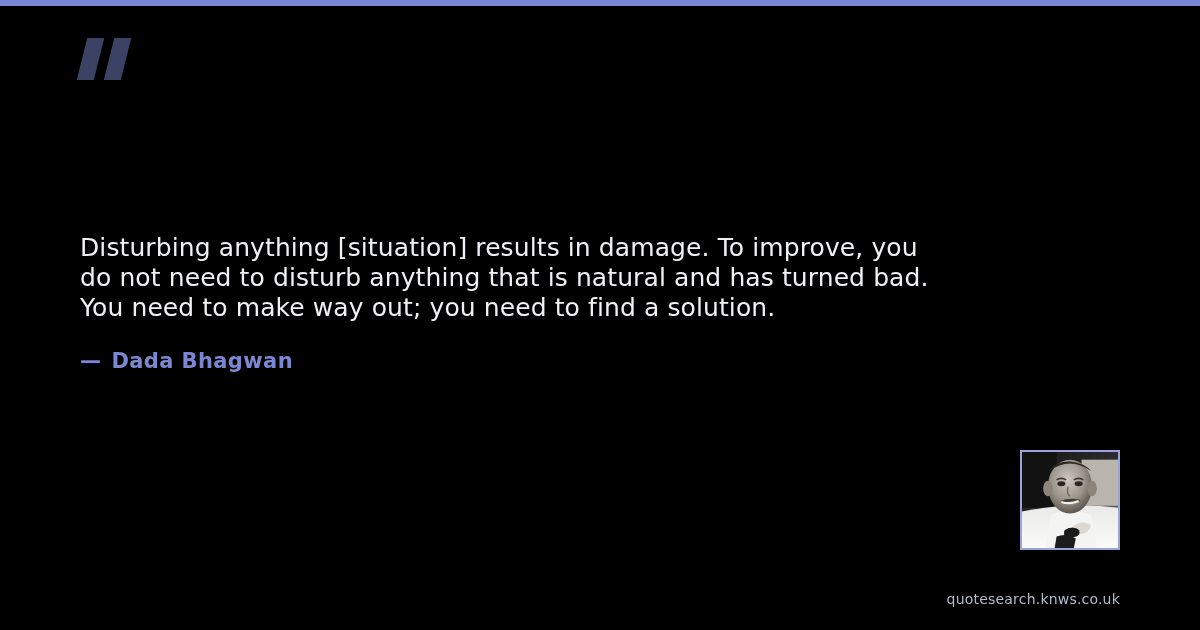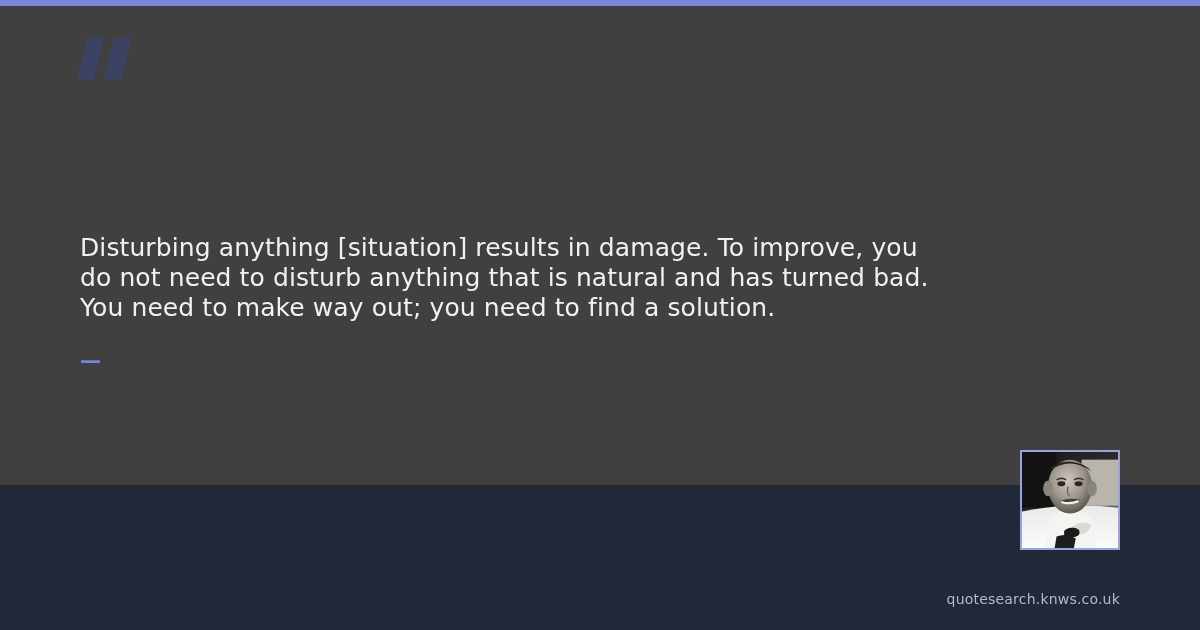--- a/index.html
+++ b/index.html
@@ -11,22 +11,22 @@
     width: 1200px;
     height: 630px;
     background: #212838;
     font-family: "DejaVu Sans", sans-serif;
     overflow: hidden;
   }
 
   .quote-card {
     position: relative;
     width: 1200px;
-    height: 485px;
-    background: #404040;
+    height: 630px;
+    background: #000000;
     box-sizing: border-box;
   }
 
   
   .accent-bar {
     position: absolute;
     top: 0;
     left: 0;
     width: 1200px;
     height: 6px;
@@ -124,20 +124,21 @@
     <span class="bar bar-1"></span>
     <span class="bar bar-2"></span>
   </div>
 
   <p class="quote-text">Disturbing anything [situation] results in damage. To improve, you
 do not need to disturb anything that is natural and has turned bad.
 You need to make way out; you need to find a solution.</p>
 
   <div class="attribution">
     <span class="dash">—</span>
+    <span>Dada Bhagwan</span>
   </div>
 
   <div class="portrait">
     <svg viewBox="0 0 100 100" preserveAspectRatio="xMidYMid slice">
       <defs>
         <linearGradient id="bgTop" x1="0" y1="0" x2="1" y2="1">
           <stop offset="0%" stop-color="#141414"></stop>
           <stop offset="55%" stop-color="#2e2e2e"></stop>
           <stop offset="100%" stop-color="#8f8f8f"></stop>
         </linearGradient>

